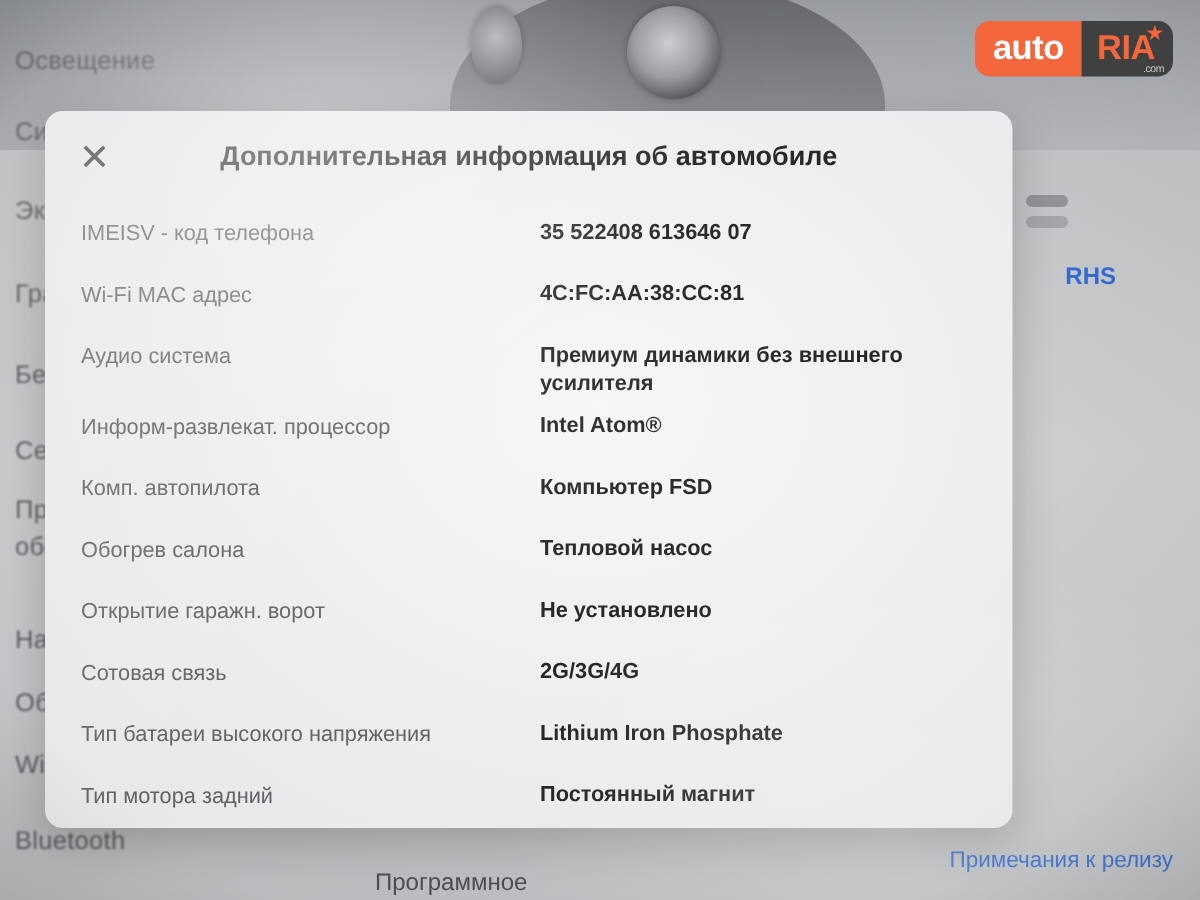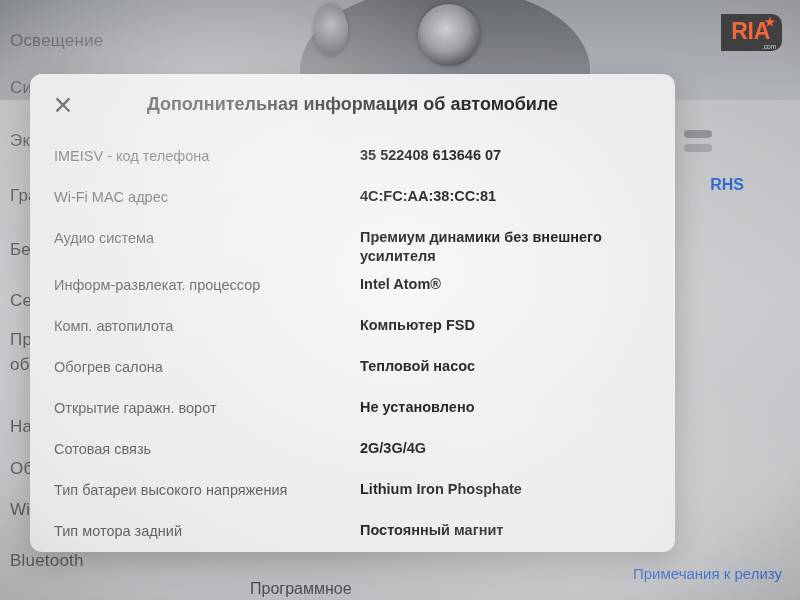--- a/index.html
+++ b/index.html
@@ -317,20 +317,21 @@
         </div>
       </div>
     <div class="dialog-glare"></div>
   </div>
 
   <div class="bg-glare"></div>
   <div class="bg-glare2"></div>
   <div class="screen-vignette"></div>
 
   <div class="logo">
+    <div class="logo-auto">auto</div>
     <div class="logo-ria">
       <span>RIA</span>
       <span class="star">★</span>
       <span class="dotcom">.com</span>
     </div>
   </div>
 
 </div>
 
 </body></html>

